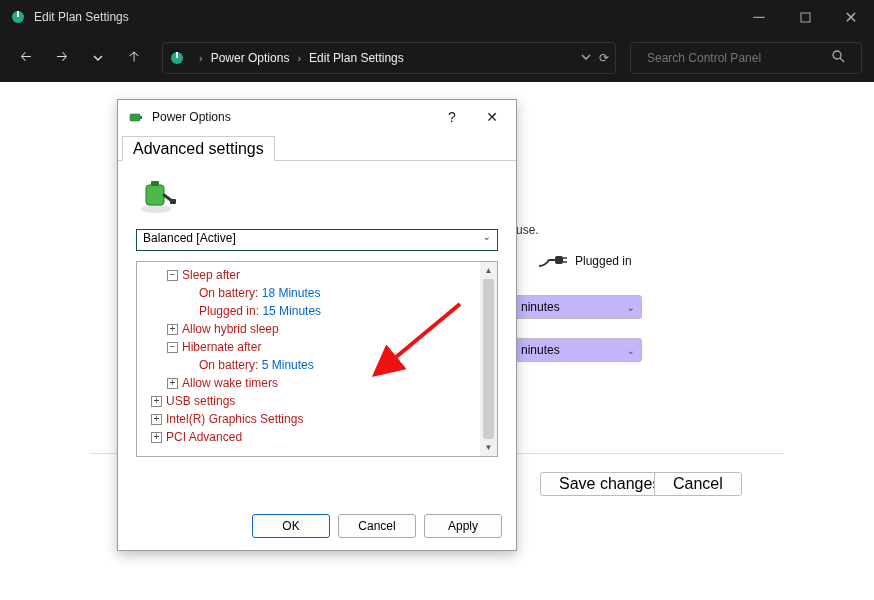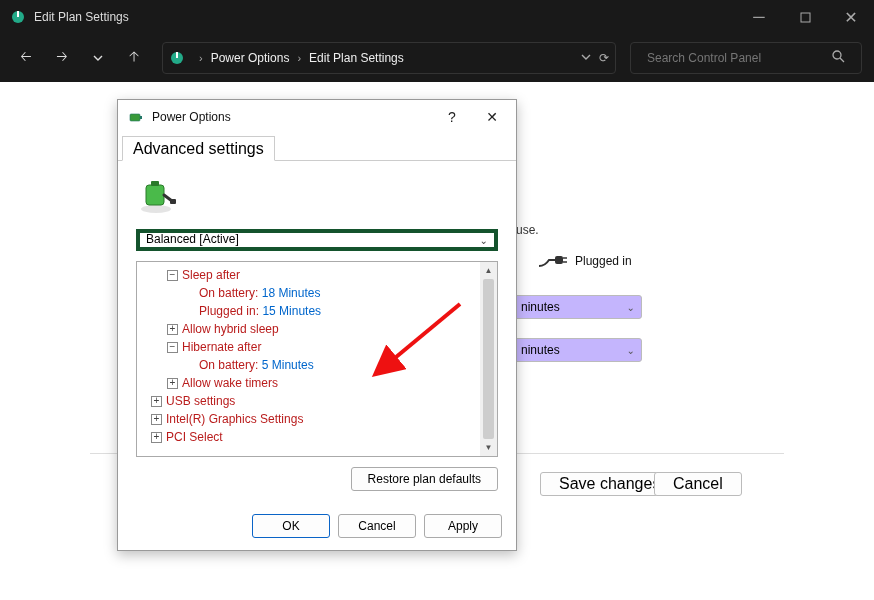--- a/index.html
+++ b/index.html
@@ -36,21 +36,21 @@
 .dlg-titlebar { height: 34px; display: flex; align-items: center; padding: 0 4px 0 10px; }
 .dlg-titlebar .dlg-icon { width: 16px; height: 16px; margin-right: 8px; }
 .dlg-titlebar .dlg-title { flex: 1; font-size: 12px; color: #111; }
 .dlg-titlebar .help-btn, .dlg-titlebar .close-btn { width: 40px; height: 28px; display: flex; align-items: center; justify-content: center; font-size: 14px; color: #222; }
 .tab-strip { height: 27px; border-bottom: 1px solid #ccc; display: flex; align-items: flex-end; padding-left: 4px; }
 .tab { height: 25px; border: 1px solid #ccc; border-bottom: 1px solid #fff; background: #fff; padding: 0 10px; font-size: 16px; display: flex; align-items: center; position: relative; top: 1px; }
 .dlg-body { padding: 14px 18px; }
 .intro { display: flex; gap: 14px; margin-bottom: 14px; }
 .intro-icon { width: 40px; height: 40px; flex-shrink: 0; }
 .intro-text { font-size: 11.5px; color: #111; line-height: 1.35; }
-.combo { width: 100%; height: 22px; border: 4px solid #14532d; font-size: 12px; padding: 1px 6px; display: flex; align-items: flex-end; justify-content: space-between; margin-bottom: 10px; background: #fff; }
+.combo { width: 100%; height: 22px; border: 1px solid #14532d; font-size: 12px; padding: 1px 6px; display: flex; align-items: flex-start; justify-content: space-between; margin-bottom: 10px; background: #fff; }
 .combo .chev { font-size: 10px; color: #444; }
 .tree-ctn { border: 1px solid #aaa; height: 196px; position: relative; overflow: hidden; }
 .tree-scroll { position: absolute; right: 0; top: 0; bottom: 0; width: 17px; background: #f0f0f0; display: flex; flex-direction: column; }
 .scroll-btn { height: 17px; display: flex; align-items: center; justify-content: center; font-size: 8px; color: #555; }
 .scroll-thumb { flex: 1; margin: 0 3px 0 3px; background: #cdcdcd; border-radius: 2px; }
 .tree { position: absolute; left: 2px; top: 4px; right: 17px; font-size: 12px; color: #111; }
 .node { white-space: nowrap; line-height: 18px; display: flex; align-items: center; }
 .exp { width: 11px; height: 11px; border: 1px solid #888; display: inline-flex; align-items: center; justify-content: center; font-size: 10px; line-height: 1; margin-right: 4px; color: #444; background: #fff; }
 .pad { display: inline-block; }
 .link { color: #0066cc; }
@@ -221,33 +221,30 @@
             <span class="lbl">USB settings</span>
           </div>
         <div class="node">
             <span class="pad" style="width:12px"></span>
             <span class="exp">+</span>
             <span class="lbl">Intel(R) Graphics Settings</span>
           </div>
         <div class="node">
             <span class="pad" style="width:12px"></span>
             <span class="exp">+</span>
-            <span class="lbl">PCI Select</span>
+            <span class="lbl">PCI Advanced</span>
           </div>
       </div>
       <div class="tree-scroll">
         <div class="scroll-btn">▲</div>
         <div class="scroll-thumb"></div>
         <div class="scroll-btn">▼</div>
       </div>
     </div>
 
-    <div class="restore-btn">
-        <span>Restore plan defaults</span>
-      </div>
   </div>
   <div class="dlg-footer">
     <div class="fbtn primary">
         <span>OK</span>
       </div>
     <div class="fbtn">
         <span>Cancel</span>
       </div>
     <div class="fbtn">
         <span>Apply</span>

